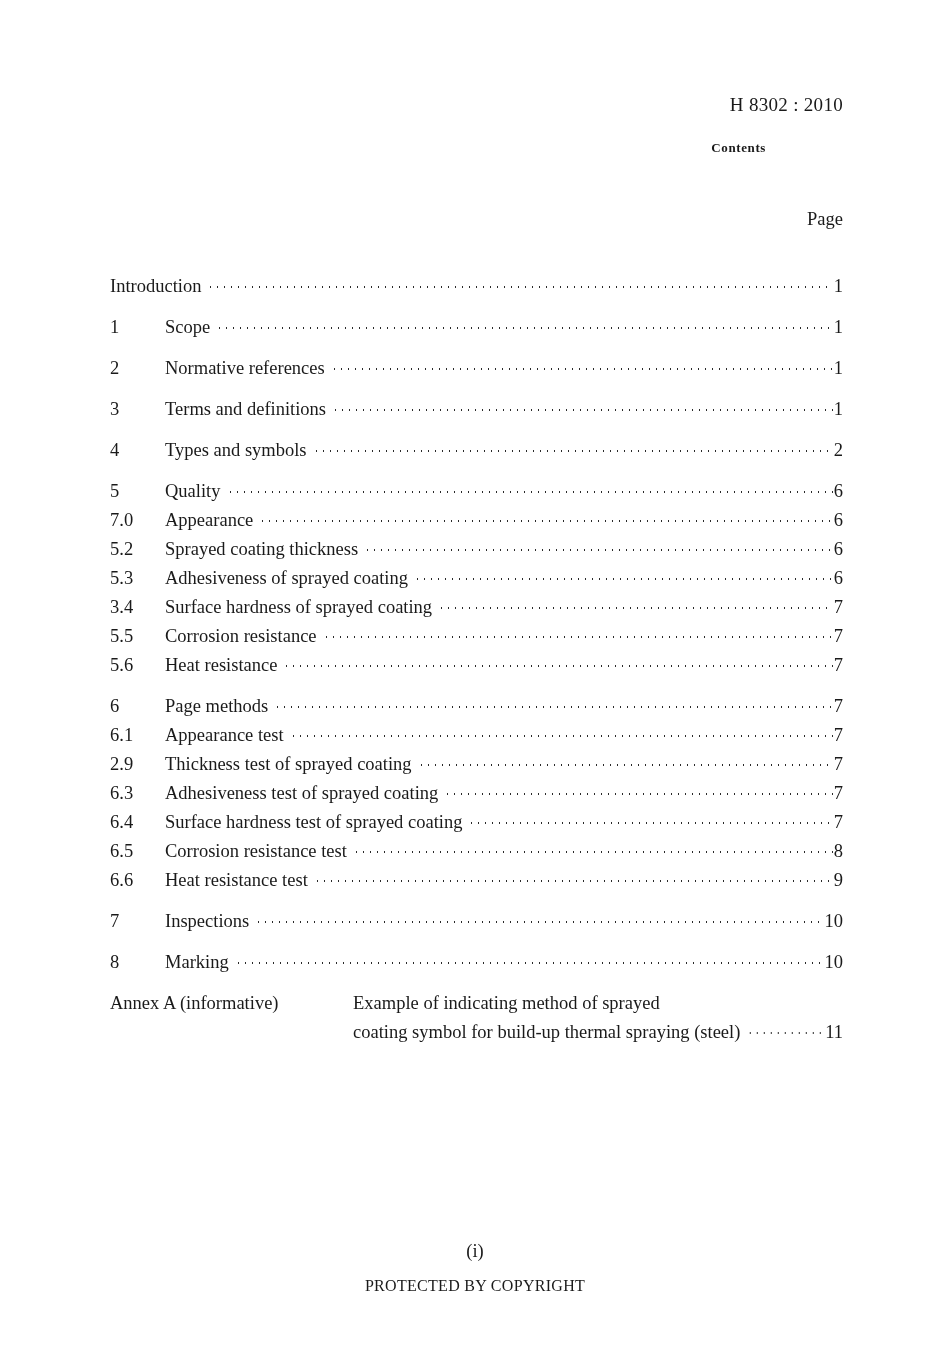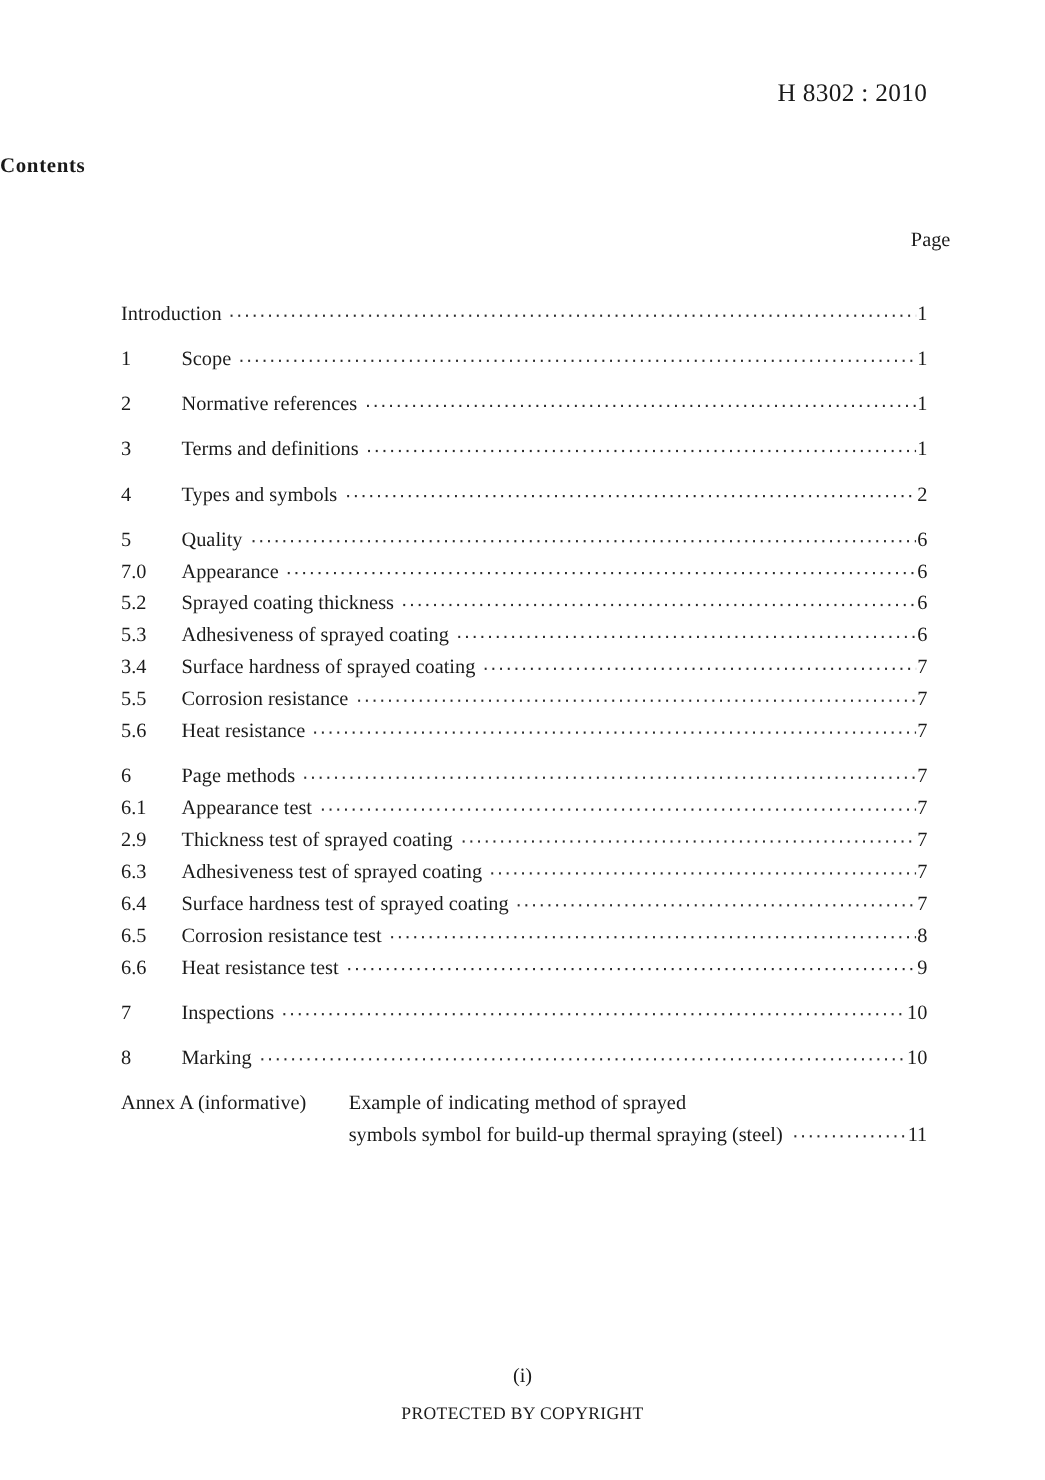--- a/index.html
+++ b/index.html
@@ -20,48 +20,47 @@
     position: absolute;
     inset: 0;
     width: 950px;
     height: 1345px;
     overflow: hidden;
   }
 
   
   .doc-header {
     position: absolute;
-    top: 72px;
+    top: 94px;
     right: 107px;
-    font-size: 23px;
+    font-size: 19px;
     letter-spacing: 0.3px;
     white-space: nowrap;
   }
 
   
   .contents-title {
     position: absolute;
     top: 140px;
     left: 0;
     width: 766px;
-    text-align: left;
-    font-size: 19px;
+    text-align: right;
+    font-size: 13px;
     font-weight: 700;
     letter-spacing: 0.6px;
   }
 
   
   .page-label {
     position: absolute;
     top: 209px;
     left: 0;
     width: 843px;
     text-align: right;
     font-size: 18.5px;
-    padding-left: 21px;
   }
 
   
   .toc {
     position: absolute;
     top: 272px;
     left: 110px;
     width: 733px;
   }
 
@@ -125,20 +124,21 @@
     align-items: baseline;
     white-space: nowrap;
   }
   .annex-label {
     flex: 0 0 207px;
     width: 207px;
   }
   .annex-text {
     flex: 0 0 auto;
     padding-right: 7px;
+    margin-left: 36px;
   }
   .annex-spacer {
     flex: 0 0 207px;
     width: 207px;
   }
   .annex-leader {
     flex: 1 1 auto;
     min-width: 8px;
     overflow: hidden;
     position: relative;
@@ -319,21 +319,21 @@
         <span class="leader"></span>
         <span class="toc-page">10</span>
       </div>
       <div class="annex">
         <div class="annex-line">
           <span class="annex-label">Annex A (informative)</span>
           <span class="annex-text">Example of indicating method of sprayed</span>
         </div>
         <div class="annex-line">
           <span class="annex-spacer"></span>
-          <span class="annex-text">symbols symbol for build-up thermal spraying (steel)</span>
+          <span class="annex-text">coating symbol for build-up thermal spraying (steel)</span>
           <span class="annex-leader"></span>
           <span class="annex-page">11</span>
         </div>
       </div>
     </div>
 
 </div>
 
 <div class="folio">(i)</div>
 

